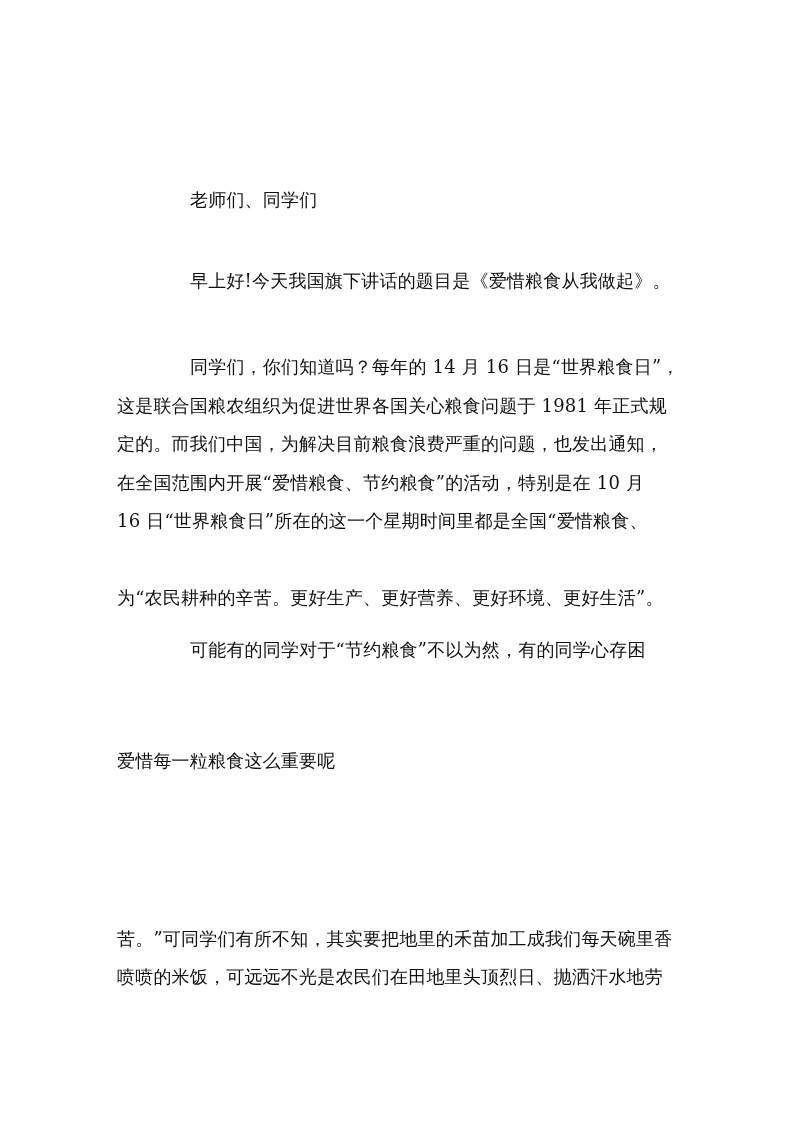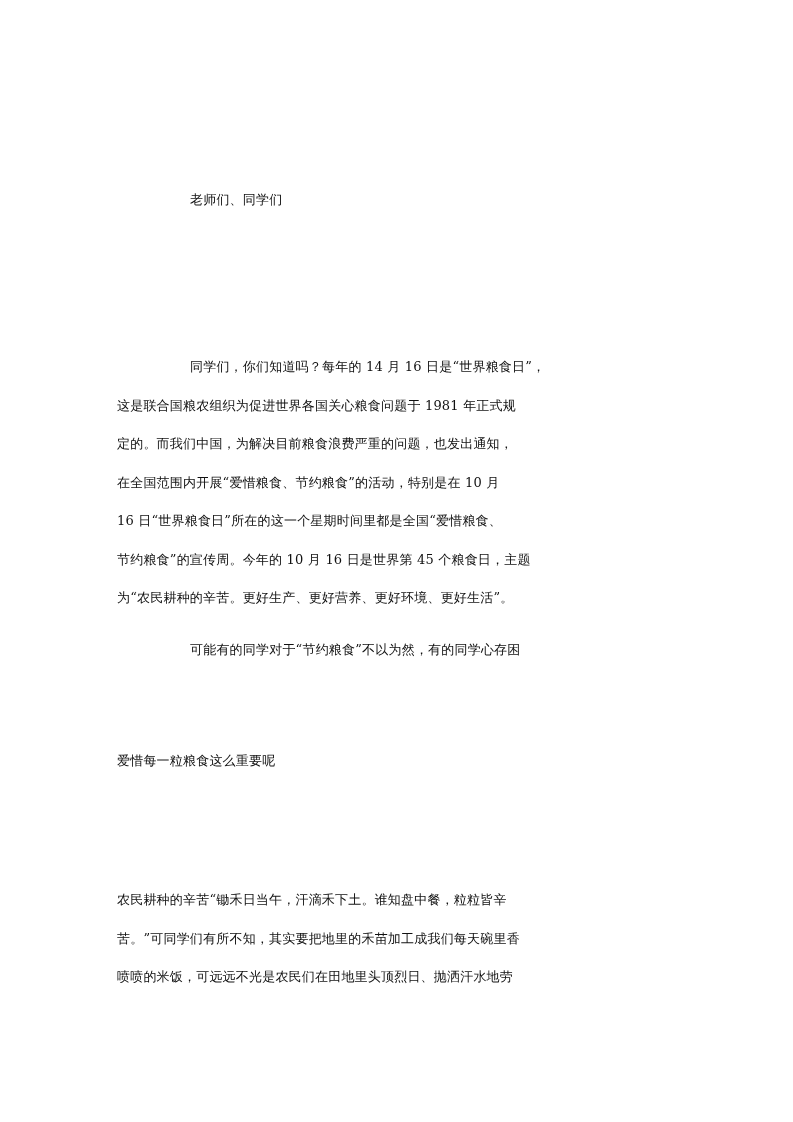--- a/index.html
+++ b/index.html
@@ -4,39 +4,38 @@
 <style>
   html, body { margin: 0; padding: 0; background: #ffffff; }
   body { width: 793px; height: 1122px; overflow: hidden; position: relative; }
   .page {
     position: absolute; left: 0; top: 0; width: 793px; height: 1122px;
     background: #ffffff; color: #111111;
     font-family: "DejaVu Serif", "Liberation Serif", serif;
   }
   .line {
     position: absolute; left: 117px; width: 560px;
-    font-size: 13px; line-height: 20px; white-space: nowrap;
+    font-size: 18px; line-height: 20px; white-space: nowrap;
     letter-spacing: 0.2px;
   }
   .indent { left: 190px; }
 </style>
 </head>
 <body>
 
 <div class="page">
   <div class="line indent" style="top:190px">老师们、同学们</div>
 
+  <div class="line indent" style="top:271px">早上好!今天我国旗下讲话的题目是《爱惜粮食从我做起》。</div>
 
   <div class="line indent" style="top:357px">同学们，你们知道吗？每年的 14 月 16 日是“世界粮食日”，</div>
   <div class="line" style="top:396px">这是联合国粮农组织为促进世界各国关心粮食问题于 1981 年正式规</div>
   <div class="line" style="top:434px">定的。而我们中国，为解决目前粮食浪费严重的问题，也发出通知，</div>
   <div class="line" style="top:473px">在全国范围内开展“爱惜粮食、节约粮食”的活动，特别是在 10 月</div>
   <div class="line" style="top:511px">16 日“世界粮食日”所在的这一个星期时间里都是全国“爱惜粮食、</div>
-  <div class="line" style="top:550px">节约粮食”的宣传周。今年的 10 月 16 日是世界第 45 个粮食日，主题</div>
   <div class="line" style="top:588px">为“农民耕种的辛苦。更好生产、更好营养、更好环境、更好生活”。</div>
 
   <div class="line indent" style="top:640px">可能有的同学对于“节约粮食”不以为然，有的同学心存困</div>
   <div class="line" style="top:751px">爱惜每一粒粮食这么重要呢</div>
 
-  <div class="line" style="top:890px">农民耕种的辛苦“锄禾日当午，汗滴禾下土。谁知盘中餐，粒粒皆辛</div>
   <div class="line" style="top:929px">苦。”可同学们有所不知，其实要把地里的禾苗加工成我们每天碗里香</div>
   <div class="line" style="top:967px">喷喷的米饭，可远远不光是农民们在田地里头顶烈日、抛洒汗水地劳</div>
 </div>
 
 </body></html>

